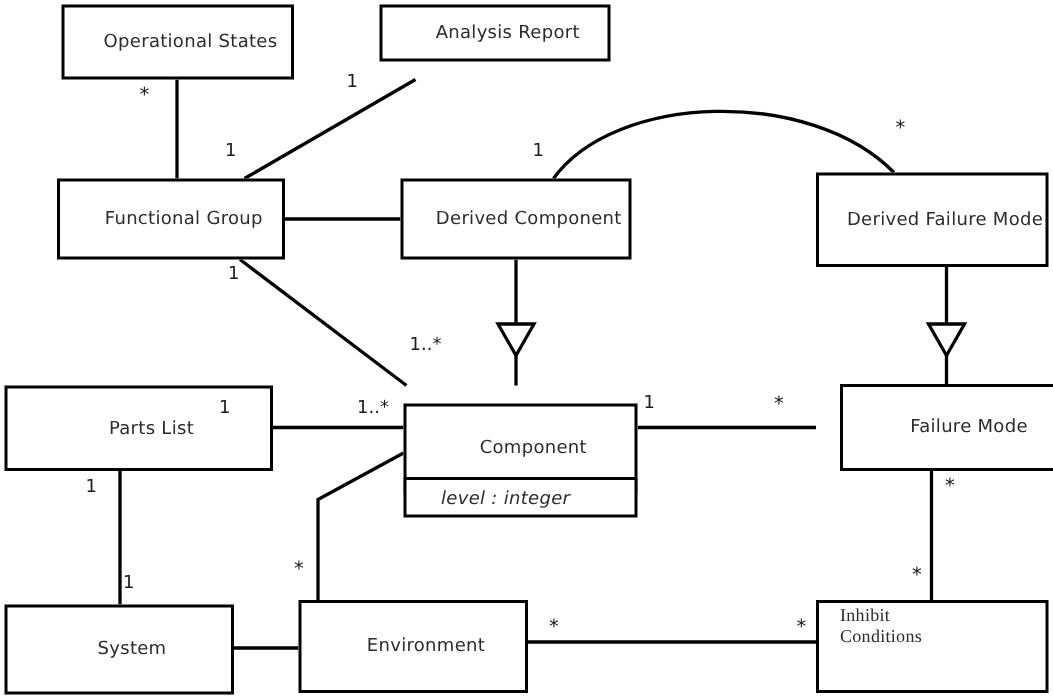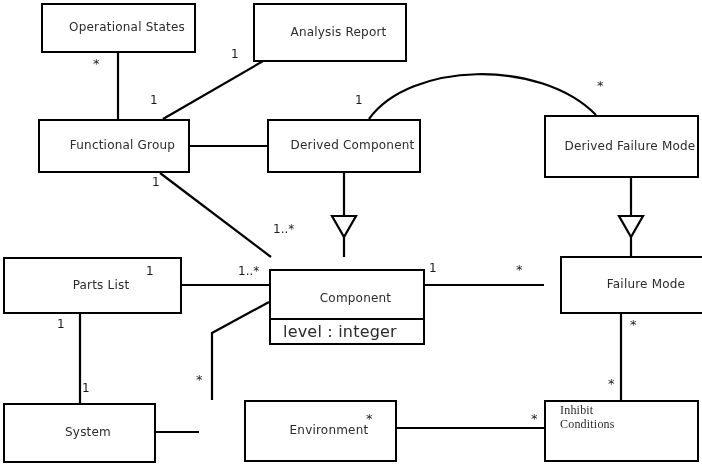--- a/index.html
+++ b/index.html
@@ -60,24 +60,25 @@
     box-sizing: border-box;
     z-index: 5;
   }
   .attr-text {
     display: flex;
     align-items: center;
     justify-content: flex-start;
     width: 100%;
     height: 100%;
     box-sizing: border-box;
-    padding-left: 12px;
-    font-size: 16px;
+    padding-left: 23px;
+    font-size: 12px;
     color: #2b2b2b;
     letter-spacing: 0.2px;
+    font-style: italic;
   }
   .mult-label {
     position: absolute;
     font-size: 12px;
     color: #1a1a1a;
     z-index: 6;
     white-space: nowrap;
     line-height: 1;
   }
   .mult-label.star {
@@ -109,21 +110,21 @@
     <g id="arrowheads-group" fill="#ffffff" stroke="#000000" stroke-width="2.2" stroke-linejoin="miter">
         <polygon points="332,216 356,216 344,237"></polygon>
         <polygon points="619,216 643,216 631,237"></polygon>
       </g>
   </svg>
 
   <div id="classes-layer">
       <div class="uml-class" style="left: 41px; top: 3px; width: 155px; height: 50px;">
         <div class="class-name">Operational States</div>
       </div>
-      <div class="uml-class" style="left: 253px; top: 3px; width: 154px; height: 59px;">
+      <div class="uml-class" style="left: 253px; top: 3px; width: 154px; height: 38px;">
         <div class="class-name">Analysis Report</div>
       </div>
       <div class="uml-class" style="left: 38px; top: 119px; width: 152px; height: 54px;">
         <div class="class-name">Functional Group</div>
       </div>
       <div class="uml-class" style="left: 267px; top: 119px; width: 154px; height: 54px;">
         <div class="class-name">Derived Component</div>
       </div>
       <div class="uml-class" style="left: 544px; top: 115px; width: 155px; height: 63px;">
         <div class="class-name">Derived Failure Mode</div>
@@ -133,21 +134,21 @@
       </div>
       <div class="uml-class" style="left: 269px; top: 269px; width: 156px; height: 60px;">
         <div class="class-name">Component</div>
       </div>
       <div class="uml-class" style="left: 544px; top: 256px; width: 155px; height: 58px; margin-left: 16px;">
         <div class="class-name">Failure Mode</div>
       </div>
       <div class="uml-class" style="left: 3px; top: 403px; width: 153px; height: 60px;">
         <div class="class-name">System</div>
       </div>
-      <div class="uml-class" style="left: 199px; top: 400px; width: 153px; height: 62px; margin-left: 45px;">
+      <div class="uml-class" style="left: 199px; top: 400px; width: 153px; height: 62px;">
         <div class="class-name">Environment</div>
       </div>
       <div class="uml-class" style="left: 544px; top: 400px; width: 155px; height: 62px;">
         <div class="class-name align-topleft">Inhibit
 Conditions</div>
       </div>
     </div>
   <div id="attrs-layer">
       <div class="uml-attr-box" style="left: 269px; top: 318px; width: 156px; height: 27px;">
         <div class="attr-text">level : integer</div>

